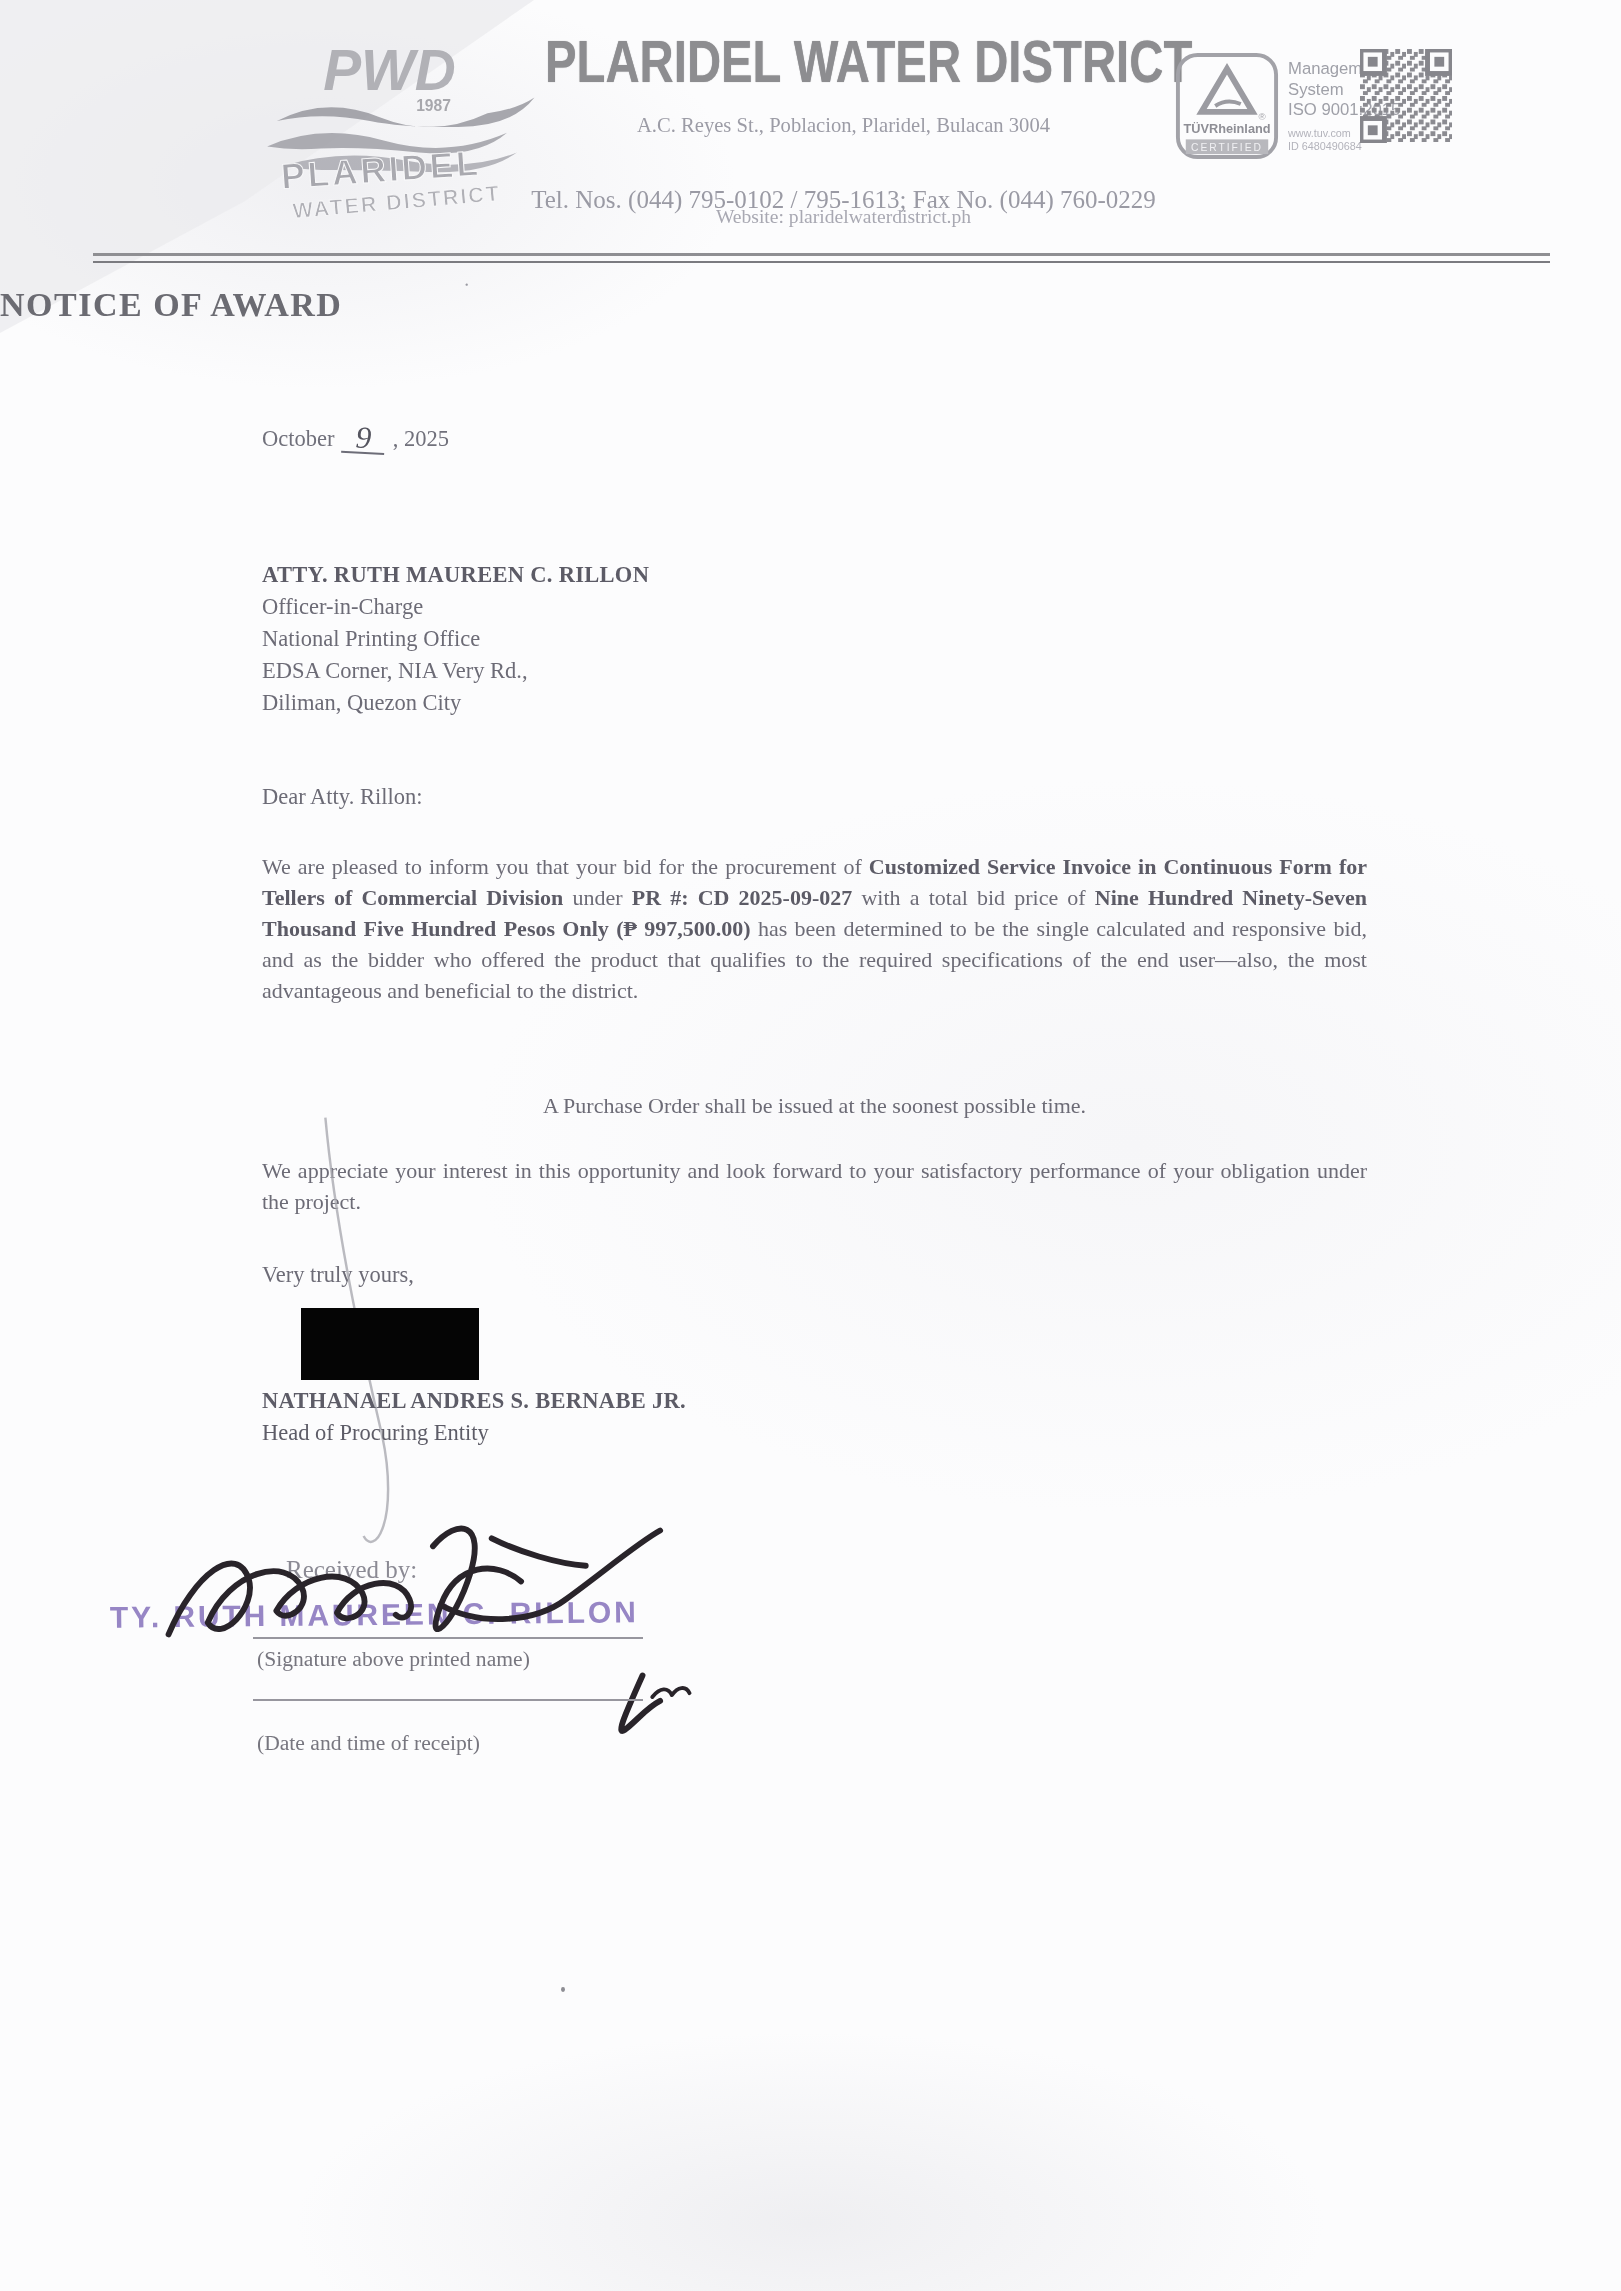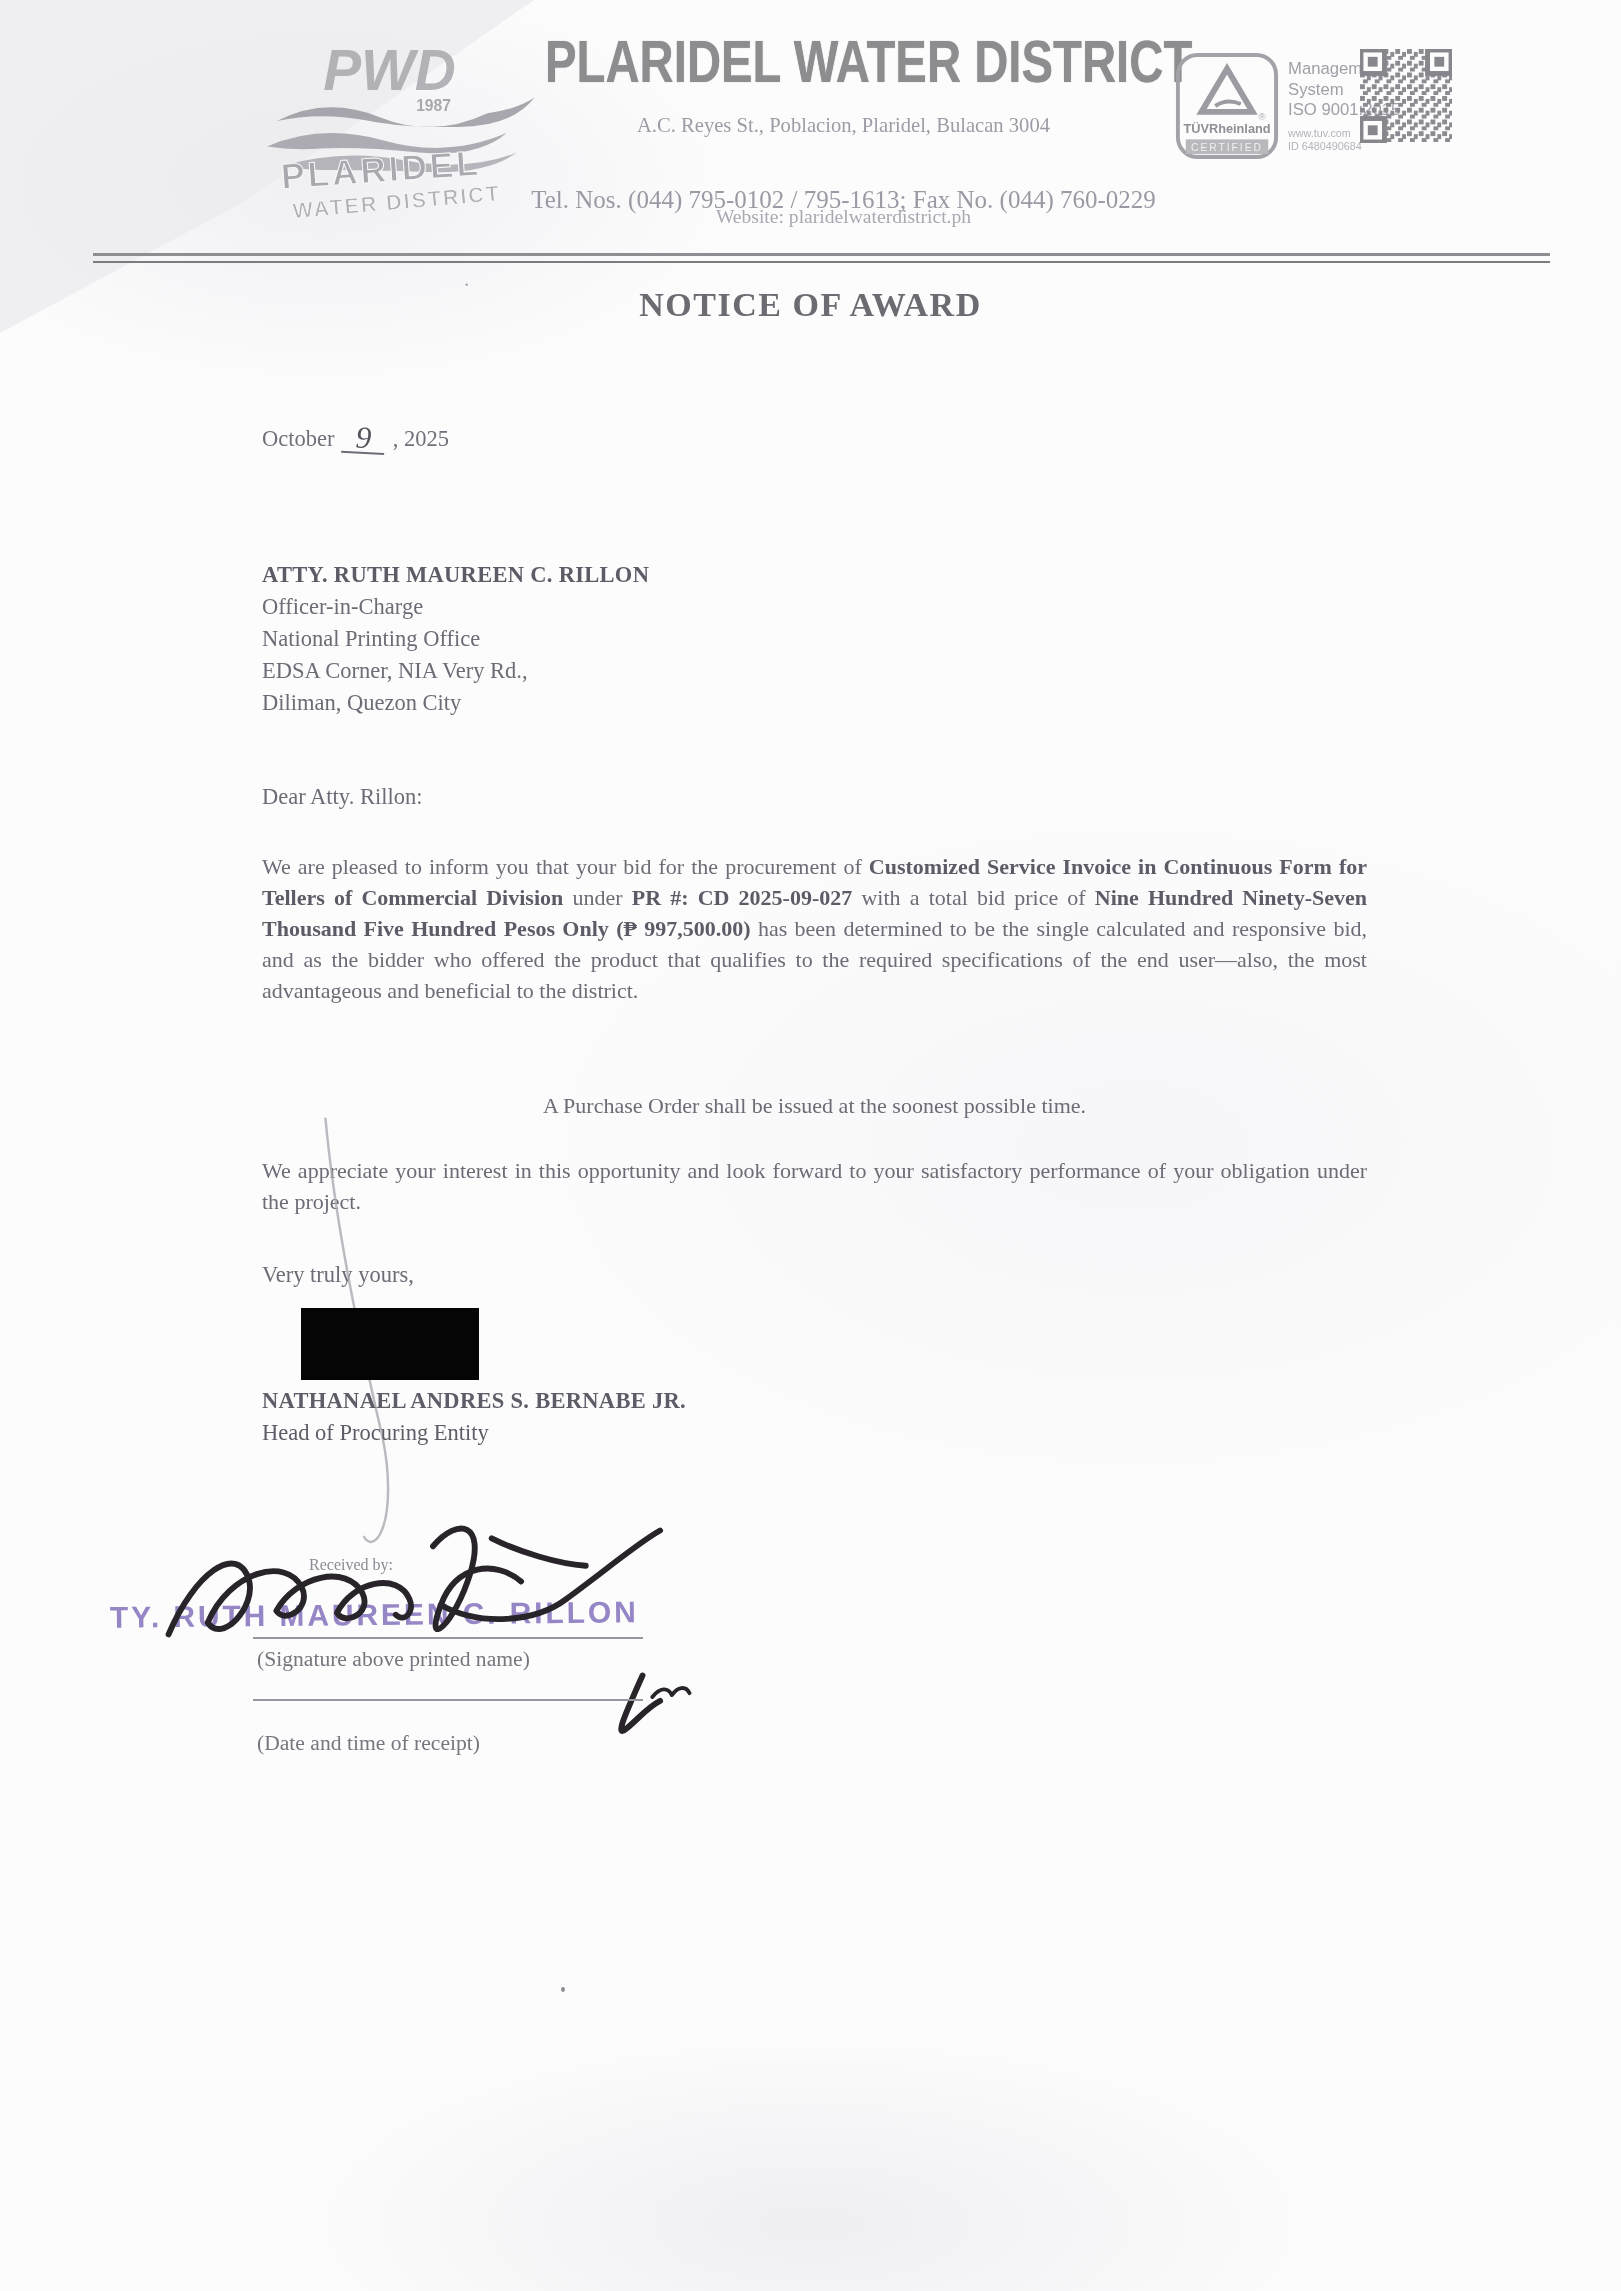--- a/index.html
+++ b/index.html
@@ -38,21 +38,21 @@
   .cert-text { position:absolute; left:1288px; top:59px; font-family:"Liberation Sans", sans-serif; color:#9fa0a8; font-size:16.7px; line-height:20.6px; }
   .cert-small { position:absolute; left:1288px; top:127px; font-family:"Liberation Sans", sans-serif; color:#b3b3bb; font-size:10.8px; line-height:12.7px; }
   .qr { position:absolute; left:1360px; top:49px; }
   .rule {
     position:absolute; left:93px; top:253px; width:1457px; height:9.8px;
     border-top:3.9px solid #8f8f93; border-bottom:2.9px solid #7b7b80;
   }
   .smudge { position:absolute; left:463px; top:274px; font-size:19.6px; color:#9a9aa2; transform:rotate(40deg); }
   
   .doc-title {
-    position:absolute; left:0; top:286px; width:1621px; text-align:center;
+    position:absolute; left:0; top:286px; width:1621px; text-align:left;
     font-weight:bold; font-size:34px; color:#6b6b72; letter-spacing:1.5px;
   }
   .date-line { position:absolute; left:262px; top:421px; font-size:22.5px; color:#70707b; }
   .day-hand {
     display:inline-block; width:43px; text-align:center; margin:0 2px;
     border-bottom:2px solid #6d6d78;
     font-style:italic; font-size:31px; color:#55555f; line-height:29px;
     transform:rotate(3deg) translateY(2px);
   }
   .recipient { position:absolute; left:262px; top:559px; font-size:22.5px; line-height:32px; color:#6c6b76; }
@@ -62,21 +62,21 @@
   .para b { color:#5c5b66; font-family:"Liberation Serif","DejaVu Serif",serif; }
   .p1 { top:851px; }
   .p2 { top:1090px; text-align:center; }
   .p3 { top:1155px; }
   .closing { position:absolute; left:262px; top:1262px; font-size:22.5px; color:#6c6b76; }
   .redaction { position:absolute; left:301px; top:1308px; width:178px; height:72px; background:#050505; }
   .signatory-name { position:absolute; left:262px; top:1388px; font-size:22.5px; font-weight:bold; color:#5d5c67; letter-spacing:0.3px; }
   .signatory-title { position:absolute; left:262px; top:1420px; font-size:22.5px; font-weight:normal; color:#5d5c67; }
   .crease { position:absolute; left:0; top:0; pointer-events:none; }
   
-  .received-by { position:absolute; left:309px; top:1556px; font-size:16px; color:#8b8a94; }
+  .received-by { position:absolute; left:286px; top:1556px; font-size:25px; color:#8b8a94; }
   .stamp {
     position:absolute; left:110px; top:1598px; white-space:nowrap;
     font-family:"Liberation Sans", sans-serif; font-weight:bold;
     font-size:30px; letter-spacing:2.9px; color:rgba(125,104,182,.8);
     transform:rotate(-.6deg);
   }
   .sig-line { position:absolute; left:253px; width:390px; border-top:2px solid #97969e; }
   .line-1 { top:1637px; }
   .line-2 { top:1699px; }
   .sig-caption { position:absolute; left:257px; font-size:21.6px; color:#77767f; }

